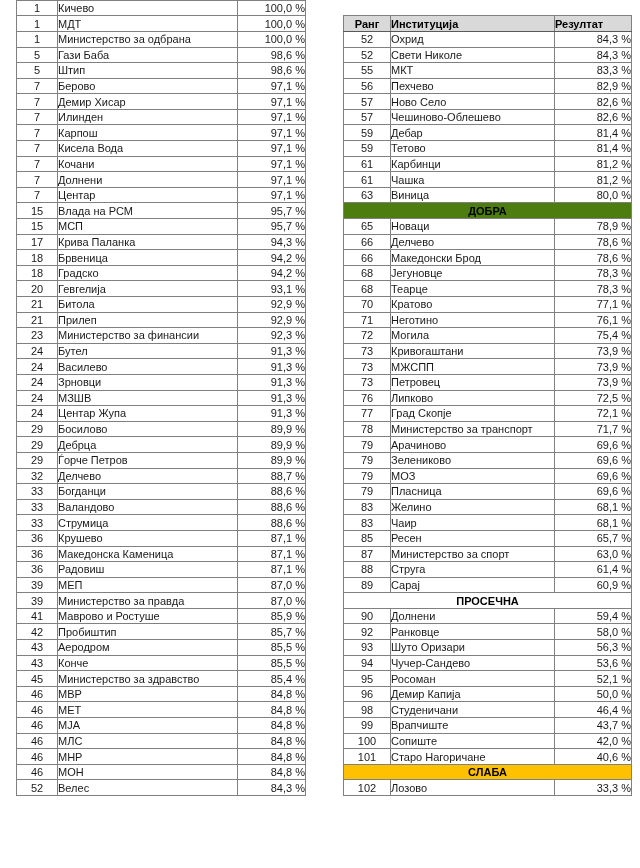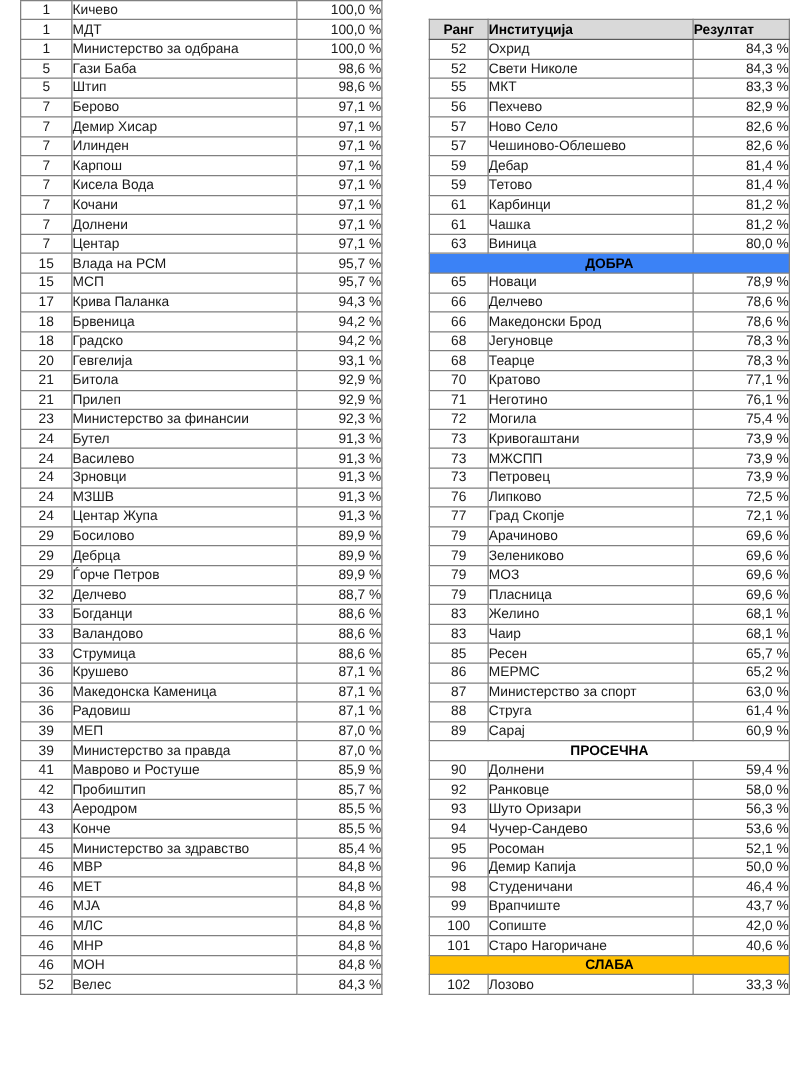--- a/index.html
+++ b/index.html
@@ -410,21 +410,21 @@
           <td class="c0">61</td>
           <td class="c1">Чашка</td>
           <td class="c2">81,2 %</td>
         </tr>
         <tr>
           <td class="c0">63</td>
           <td class="c1">Виница</td>
           <td class="c2">80,0 %</td>
         </tr>
         <tr>
-          <td colspan="3" class="section" style="background: #3b82f6;">ДОБРА</td>
+          <td colspan="3" class="section" style="background: #4d7c0f;">ДОБРА</td>
         </tr>
         <tr>
           <td class="c0">65</td>
           <td class="c1">Новаци</td>
           <td class="c2">78,9 %</td>
         </tr>
         <tr>
           <td class="c0">66</td>
           <td class="c1">Делчево</td>
           <td class="c2">78,6 %</td>
@@ -478,20 +478,25 @@
           <td class="c0">76</td>
           <td class="c1">Липково</td>
           <td class="c2">72,5 %</td>
         </tr>
         <tr>
           <td class="c0">77</td>
           <td class="c1">Град Скопје</td>
           <td class="c2">72,1 %</td>
         </tr>
         <tr>
+          <td class="c0">78</td>
+          <td class="c1">Министерство за транспорт</td>
+          <td class="c2">71,7 %</td>
+        </tr>
+        <tr>
           <td class="c0">79</td>
           <td class="c1">Арачиново</td>
           <td class="c2">69,6 %</td>
         </tr>
         <tr>
           <td class="c0">79</td>
           <td class="c1">Зелениково</td>
           <td class="c2">69,6 %</td>
         </tr>
         <tr>
@@ -511,25 +516,20 @@
         </tr>
         <tr>
           <td class="c0">83</td>
           <td class="c1">Чаир</td>
           <td class="c2">68,1 %</td>
         </tr>
         <tr>
           <td class="c0">85</td>
           <td class="c1">Ресен</td>
           <td class="c2">65,7 %</td>
-        </tr>
-        <tr>
-          <td class="c0">86</td>
-          <td class="c1">МЕРМС</td>
-          <td class="c2">65,2 %</td>
         </tr>
         <tr>
           <td class="c0">87</td>
           <td class="c1">Министерство за спорт</td>
           <td class="c2">63,0 %</td>
         </tr>
         <tr>
           <td class="c0">88</td>
           <td class="c1">Струга</td>
           <td class="c2">61,4 %</td>

